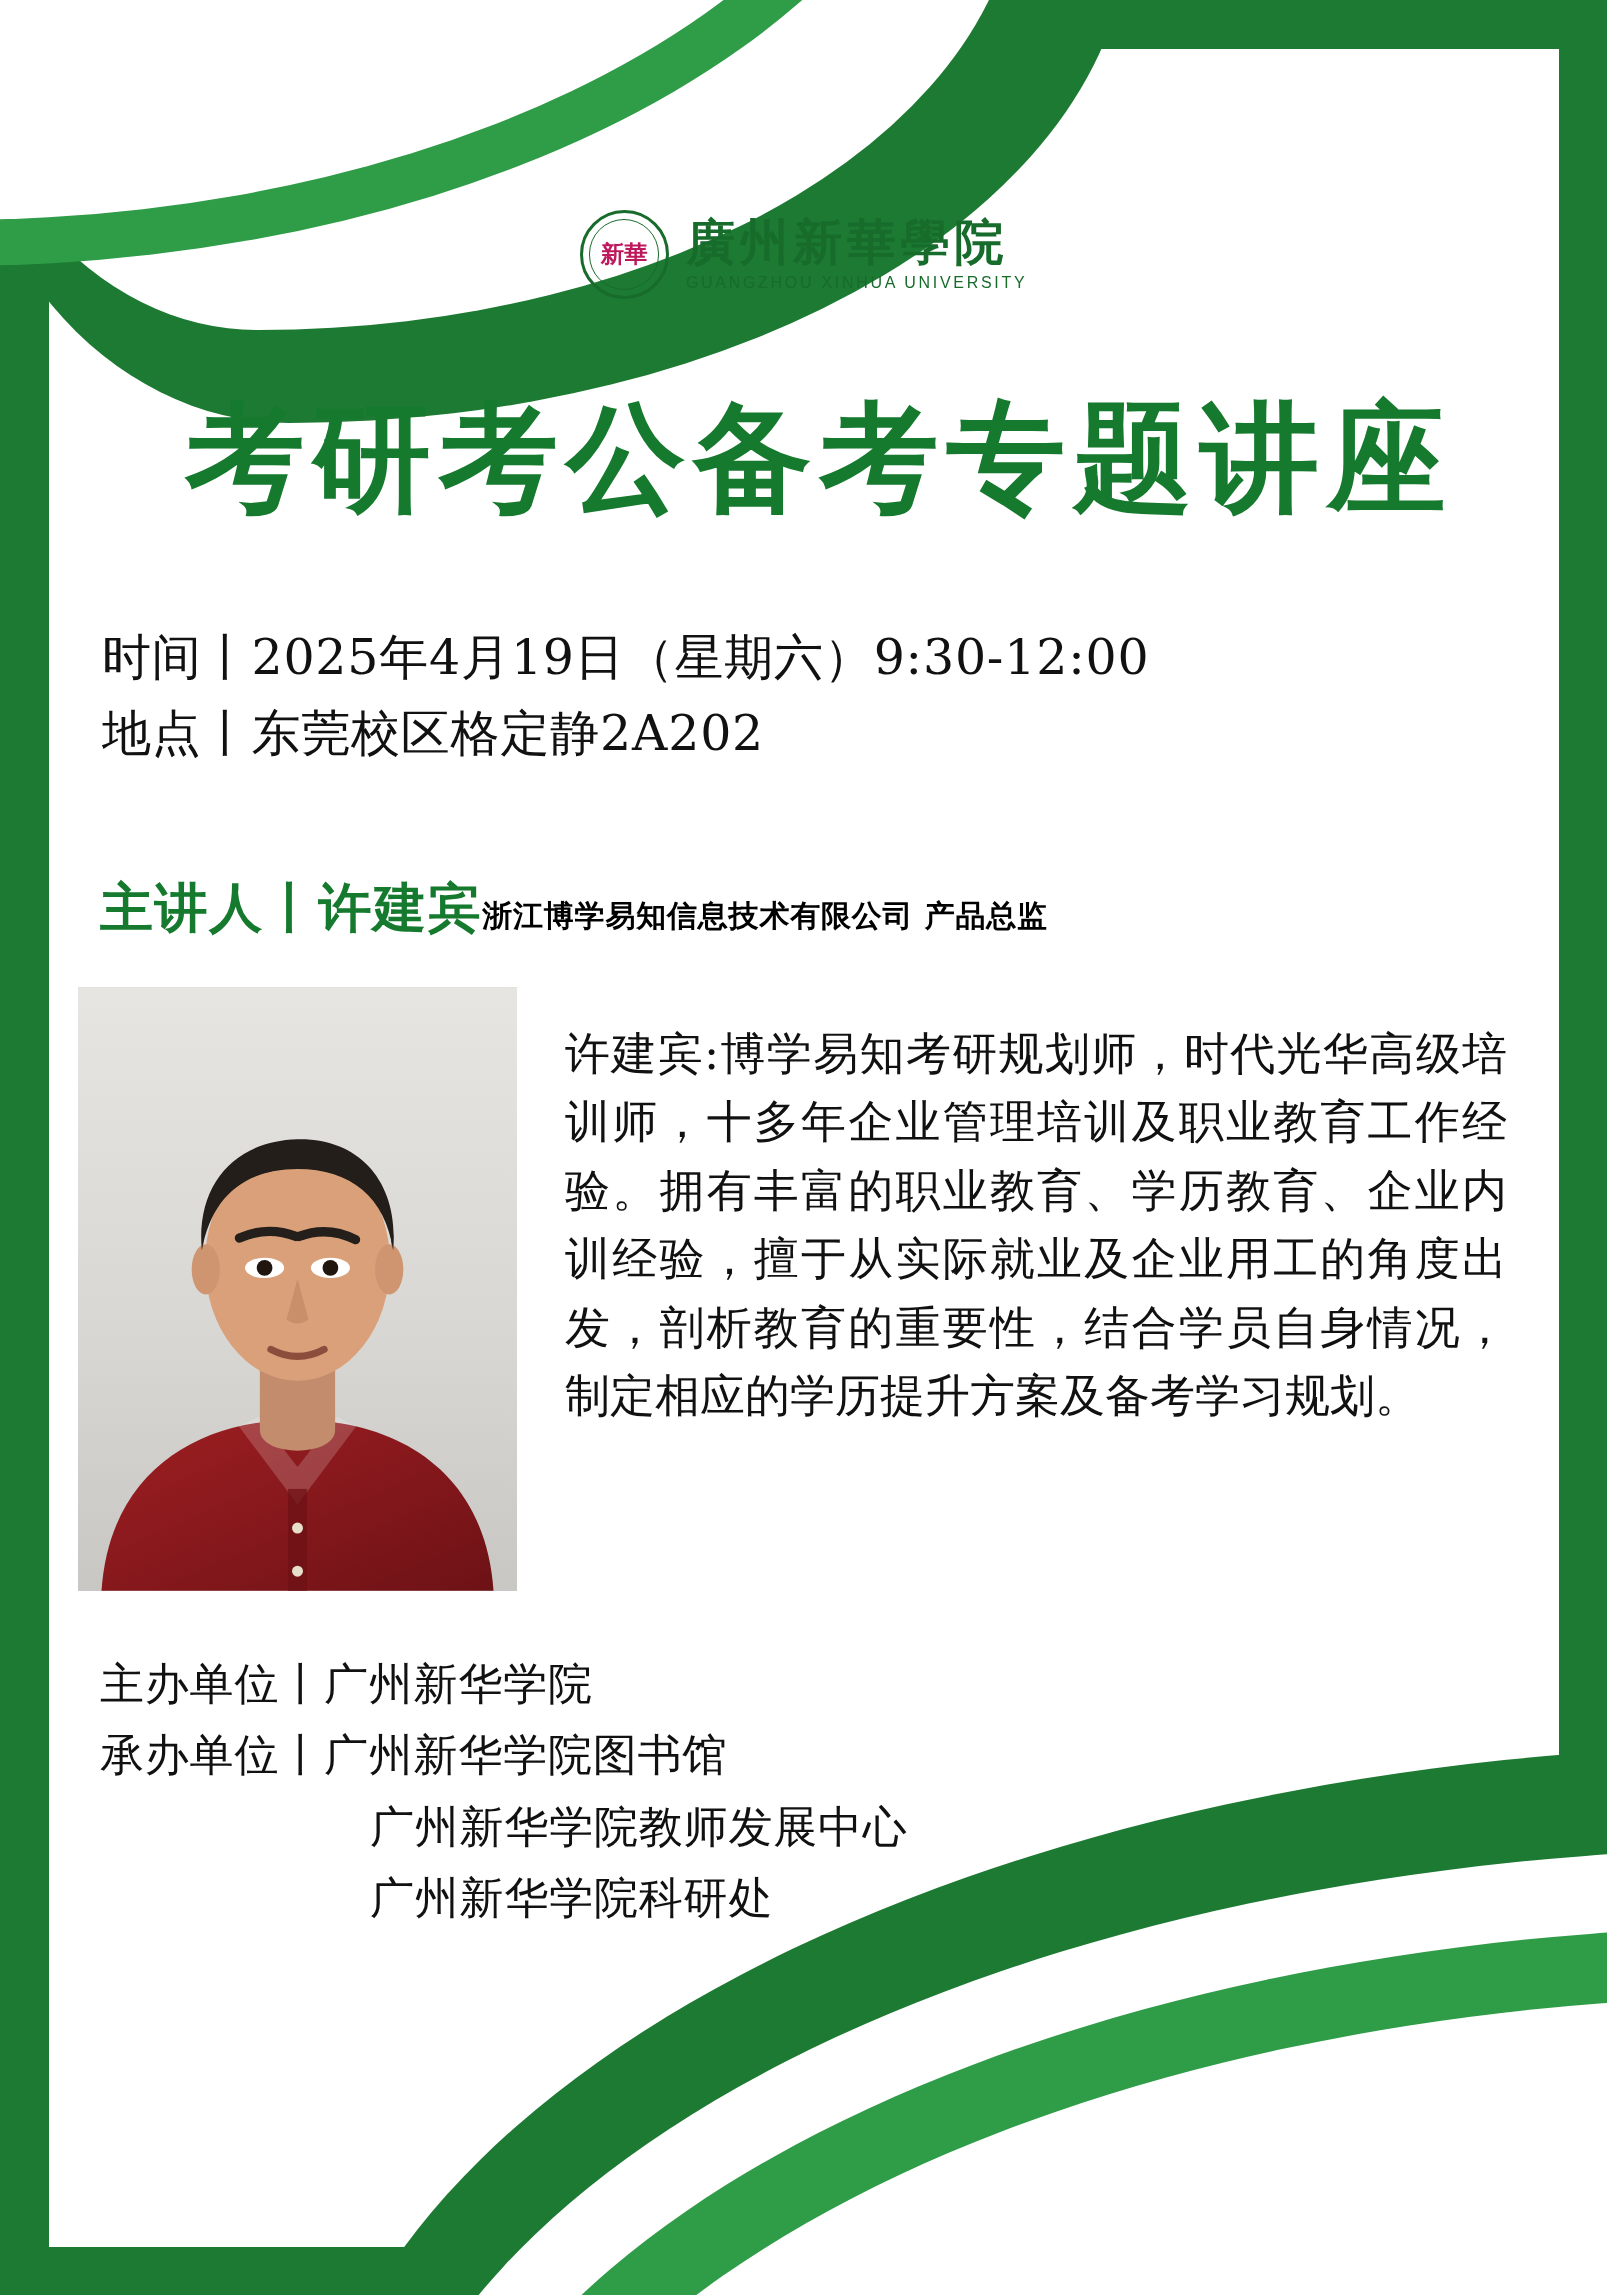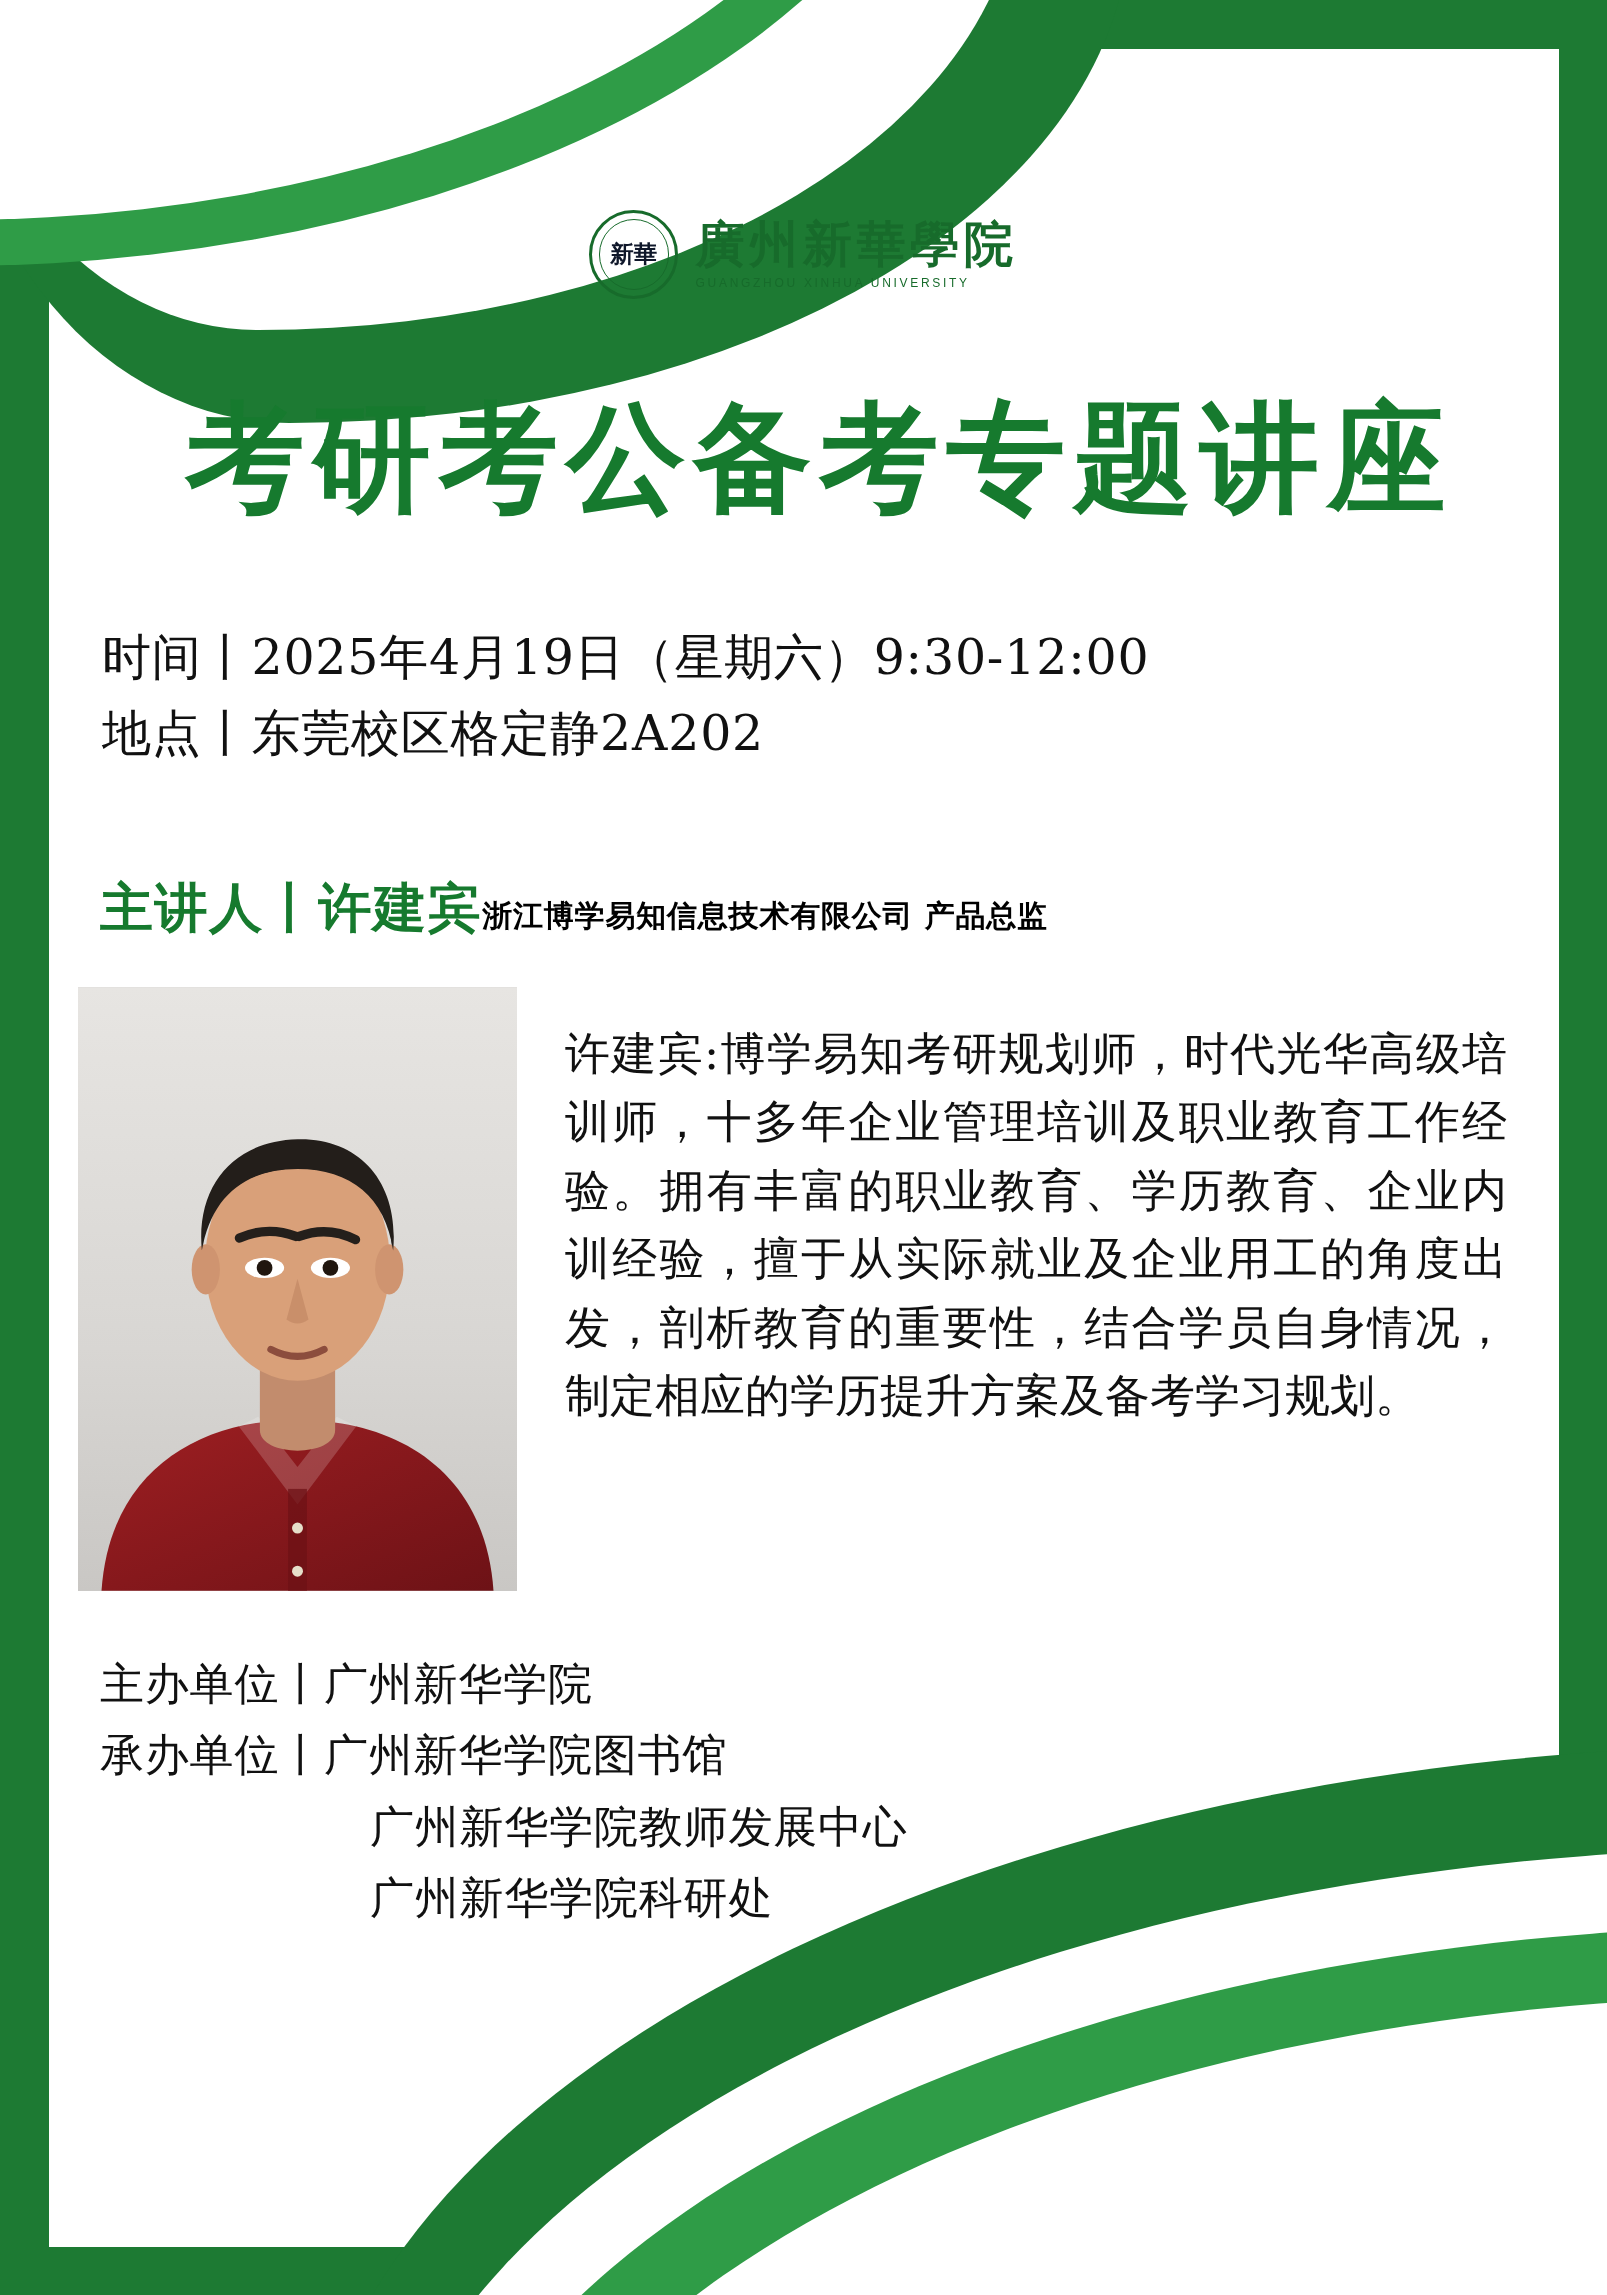--- a/index.html
+++ b/index.html
@@ -143,39 +143,39 @@
   .logo-mark::before {
     content: "";
     position: absolute;
     inset: 6.3px;
     border-radius: 50%;
     border: 1.6px solid #176b2b;
   }
   .logo-mark-inner {
     font-size: 23.5px;
     line-height: 1;
-    color: #0f172a;
+    color: #be185d;
     font-family: "Liberation Serif", serif;
     font-weight: bold;
   }
   .logo-text {
     display: flex;
     flex-direction: column;
     justify-content: center;
   }
   .logo-cn {
     font-size: 49px;
     line-height: 1.05;
     color: #176b2b;
     font-weight: bold;
     letter-spacing: 4.7px;
     font-family: "Liberation Serif", "DejaVu Serif", serif;
   }
   .logo-en {
-    font-size: 12px;
+    font-size: 16px;
     line-height: 1.2;
     color: #176b2b;
     letter-spacing: 2.7px;
     font-family: "Liberation Sans", sans-serif;
     margin-top: 5px;
   }
 
   
   .main-title {
     position: absolute;

